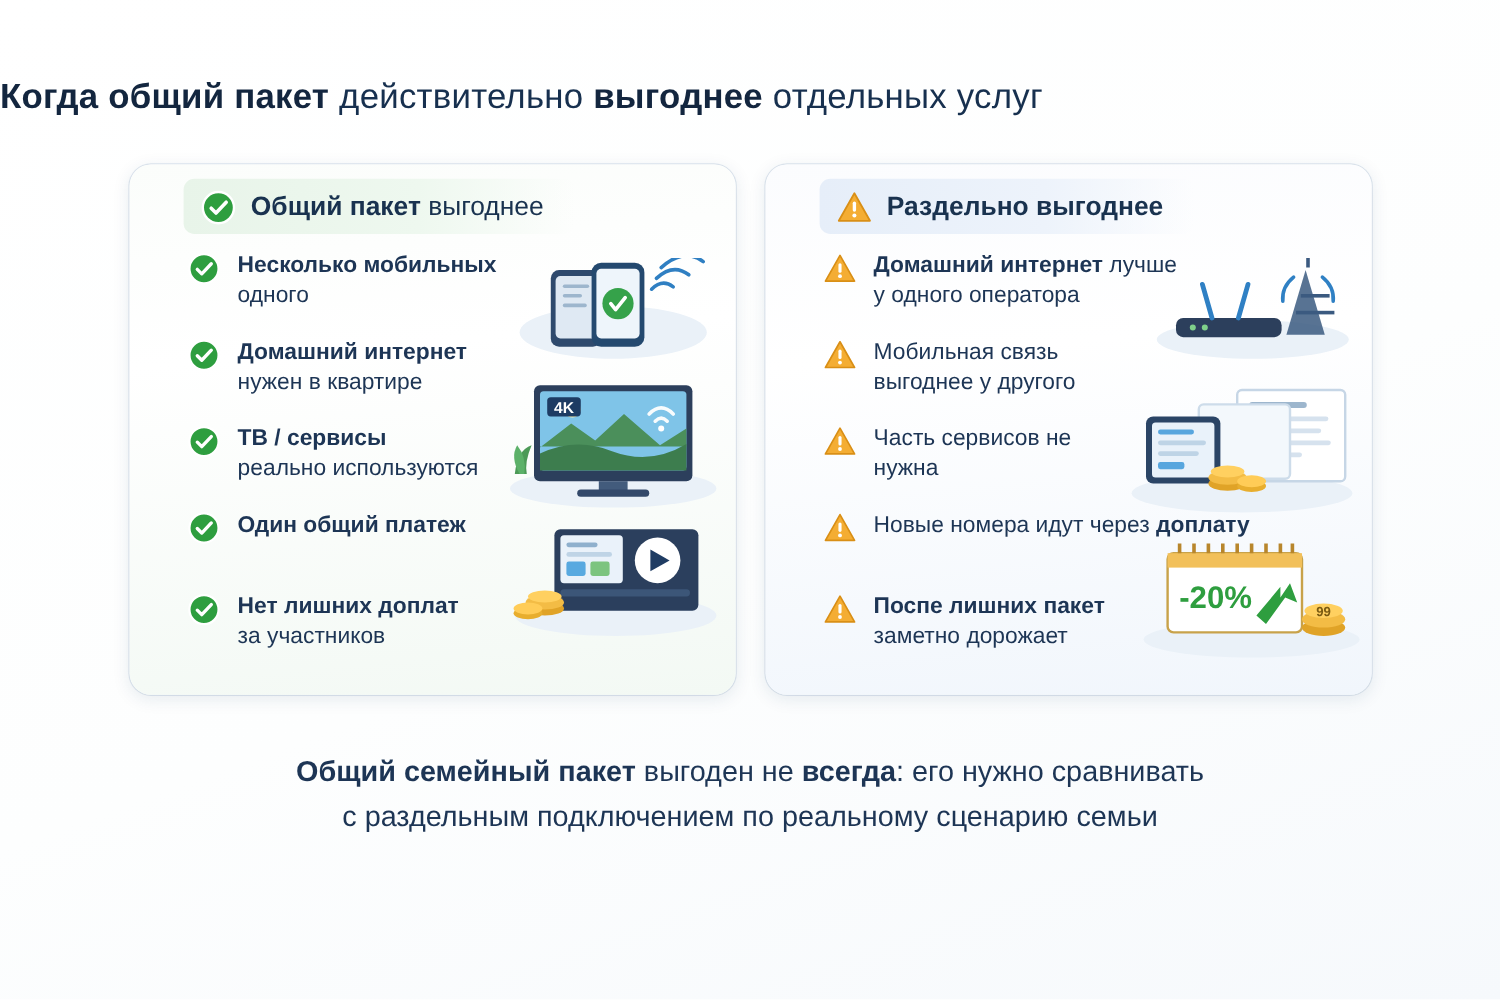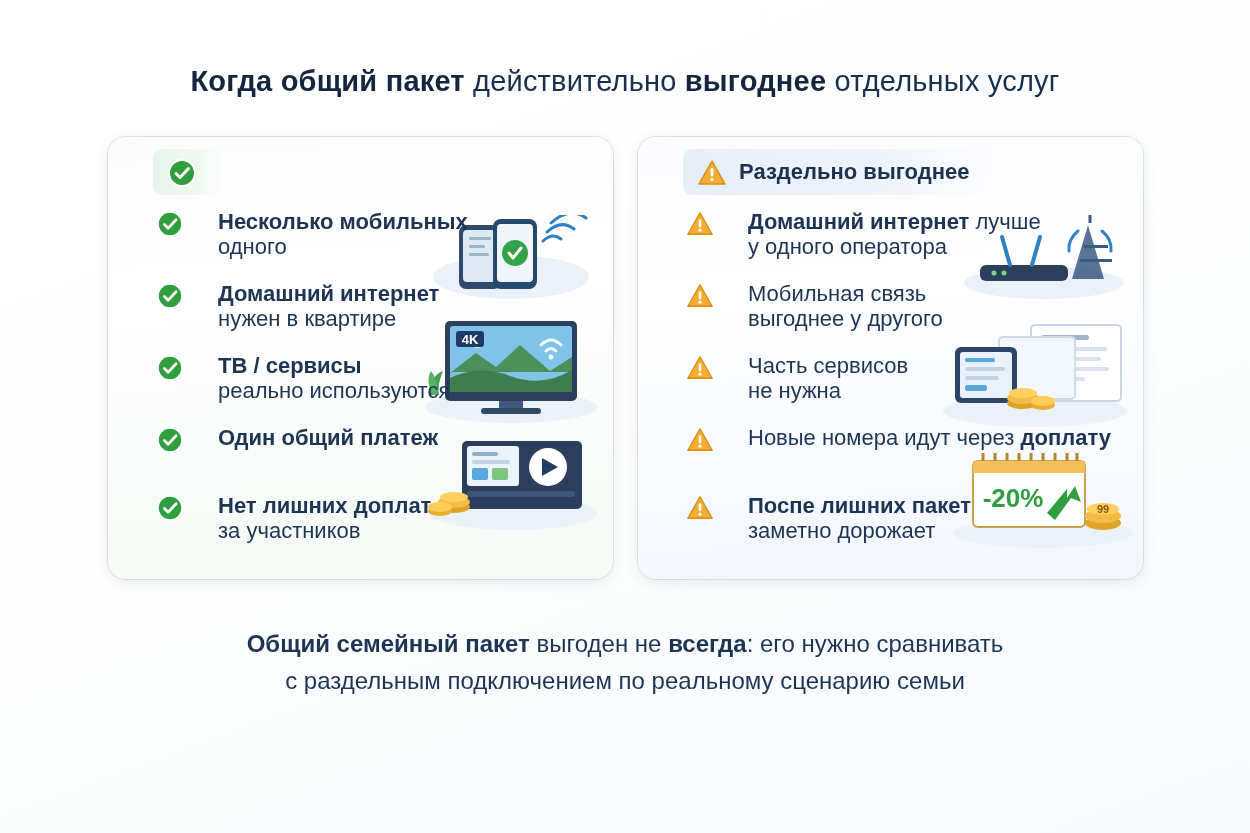--- a/index.html
+++ b/index.html
@@ -18,21 +18,20 @@
   .page {
     position: absolute;
     inset: 0;
     background: linear-gradient(160deg, #ffffff 0%, #fdfefe 55%, #f6f9fc 100%);
   }
   .title {
     position: absolute;
     top: 62px;
     left: 0;
     width: 1250px;
-    text-align: center;
     font-size: 29px;
     line-height: 38px;
     letter-spacing: 0.2px;
     color: #17304f;
     font-weight: 400;
     white-space: nowrap;
   }
   .title b {
     font-weight: 700;
     color: #13263f;
@@ -100,25 +99,24 @@
   }
   .row {
     display: flex;
     align-items: flex-start;
     gap: 14px;
     min-height: 46px;
     margin-bottom: 22px;
   }
   .row:last-child { margin-bottom: 0; }
   .row-text {
-    font-size: 22px;
+    font-size: 19px;
     line-height: 25px;
     color: #1d3555;
     max-width: 330px;
-    margin-left: 20px;
   }
   .row-text b { font-weight: 700; }
   .card.bad .row-text { max-width: 400px; }
 
   
   .ico {
     flex: 0 0 auto;
     width: 28px;
     height: 28px;
     margin-top: 1px;
@@ -230,20 +228,23 @@
         </svg>
       </div>
 
       <div class="card-head">
         <span class="ico ico-head">
           <svg width="30" height="30" viewBox="0 0 30 30">
             <circle cx="15" cy="15" r="13" fill="#2e9e3f"></circle>
             <circle cx="15" cy="15" r="13" fill="none" stroke="#ffffff" stroke-width="2"></circle>
             <path d="M9 15.5 l4 4 l8.5 -9" stroke="#ffffff" stroke-width="3" fill="none" stroke-linecap="round" stroke-linejoin="round"></path>
           </svg>
+        </span>
+        <span class="card-head-text">
+          <b>Общий пакет</b><span class="light"> выгоднее</span>
         </span>
       </div>
 
       <div class="rows">
 
         <div class="row">
           <span class="ico">
             <svg width="28" height="28" viewBox="0 0 30 30">
                 <circle cx="15" cy="15" r="13" fill="#2e9e3f"></circle>
                 <circle cx="15" cy="15" r="13" fill="none" stroke="#ffffff" stroke-width="2"></circle>

